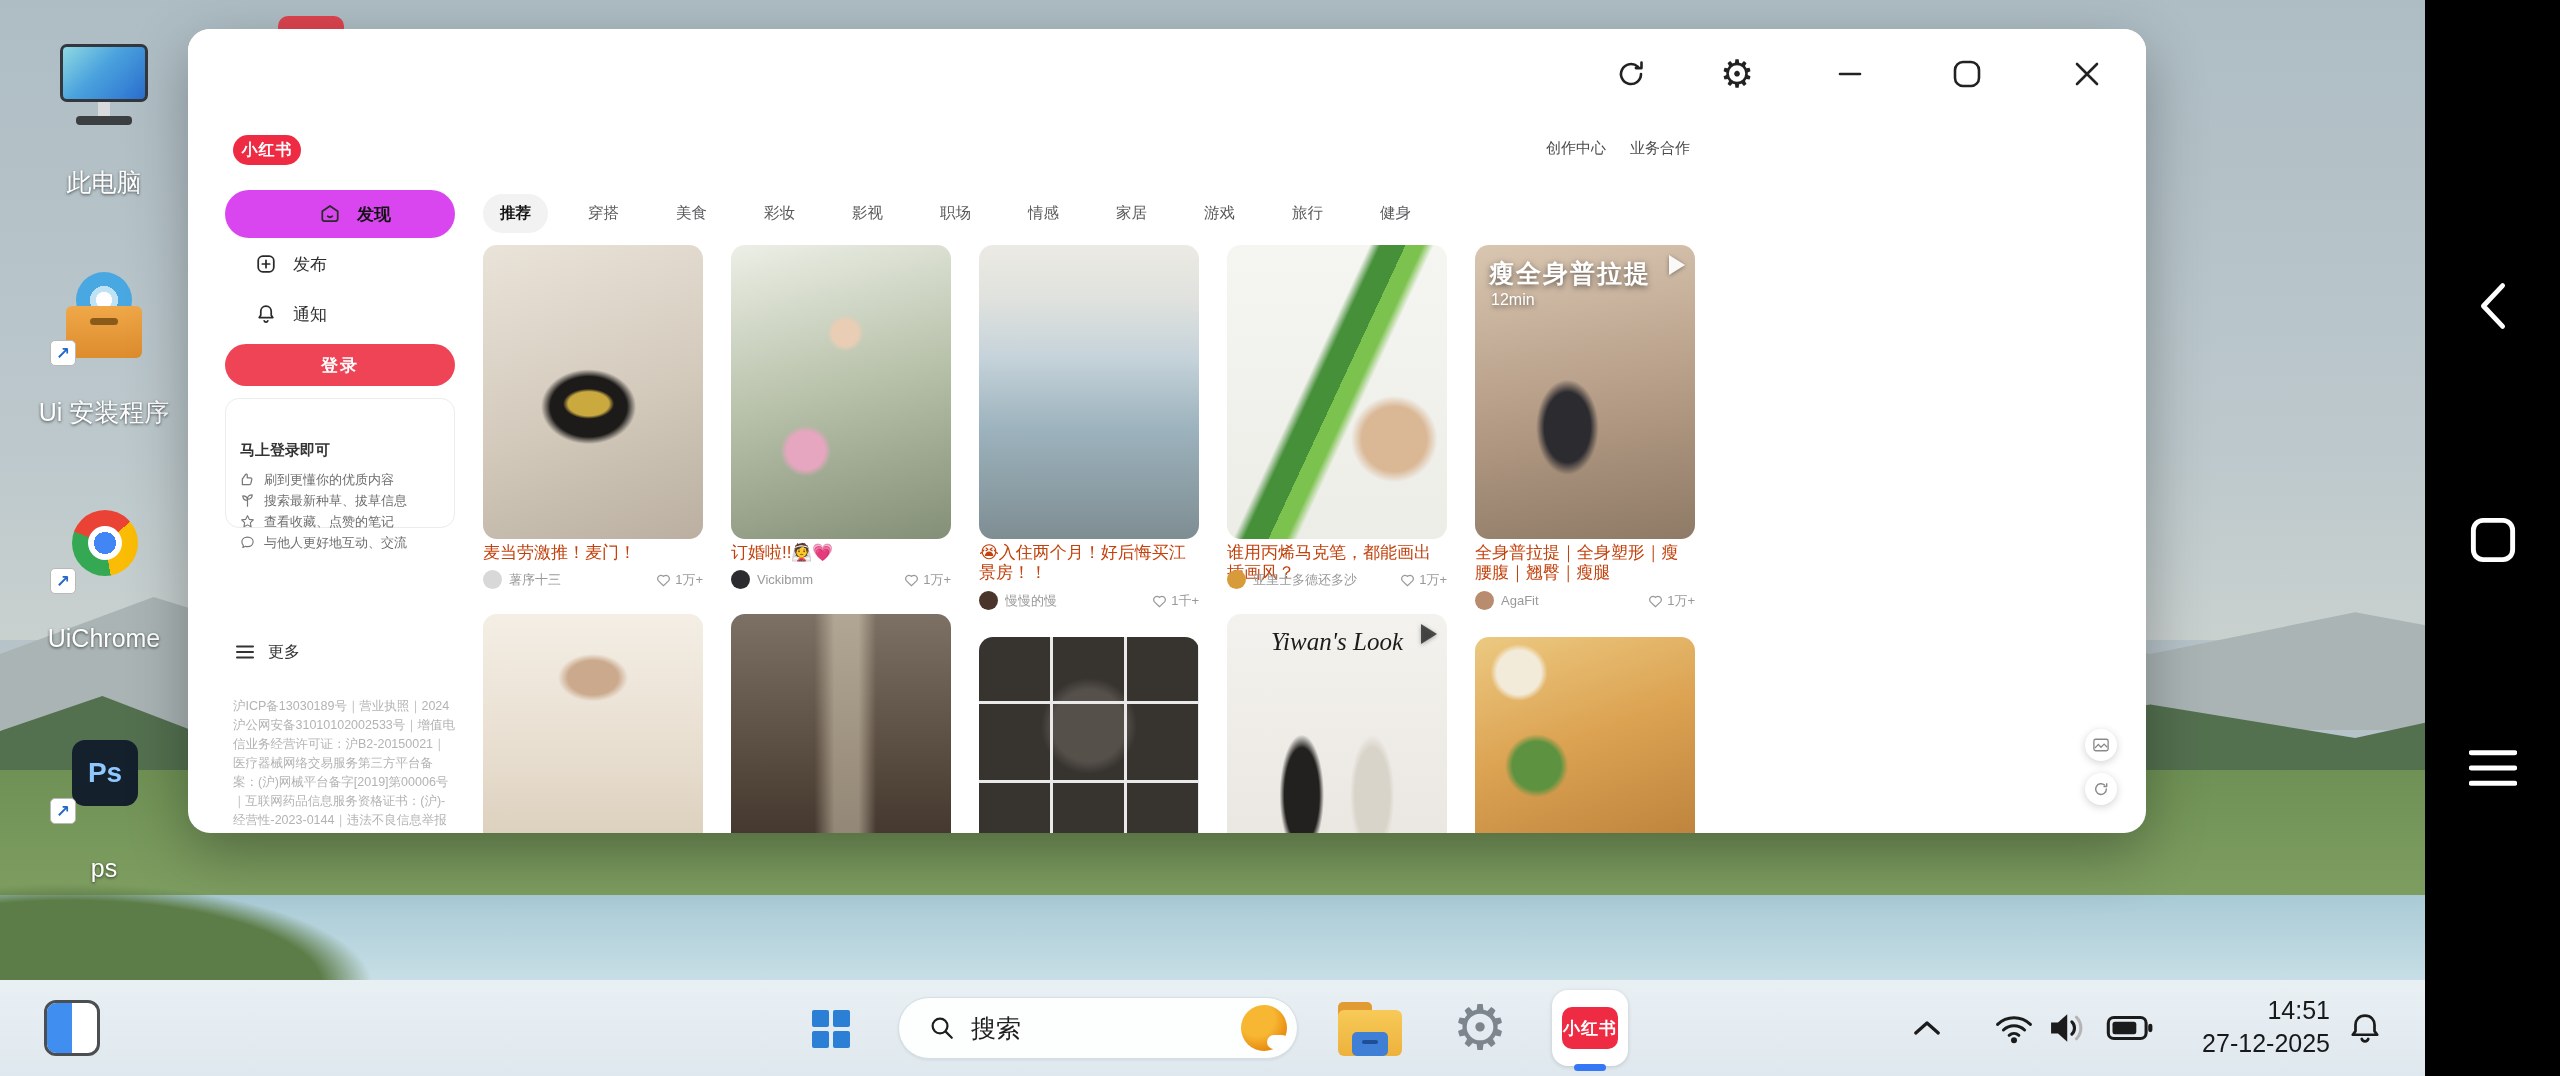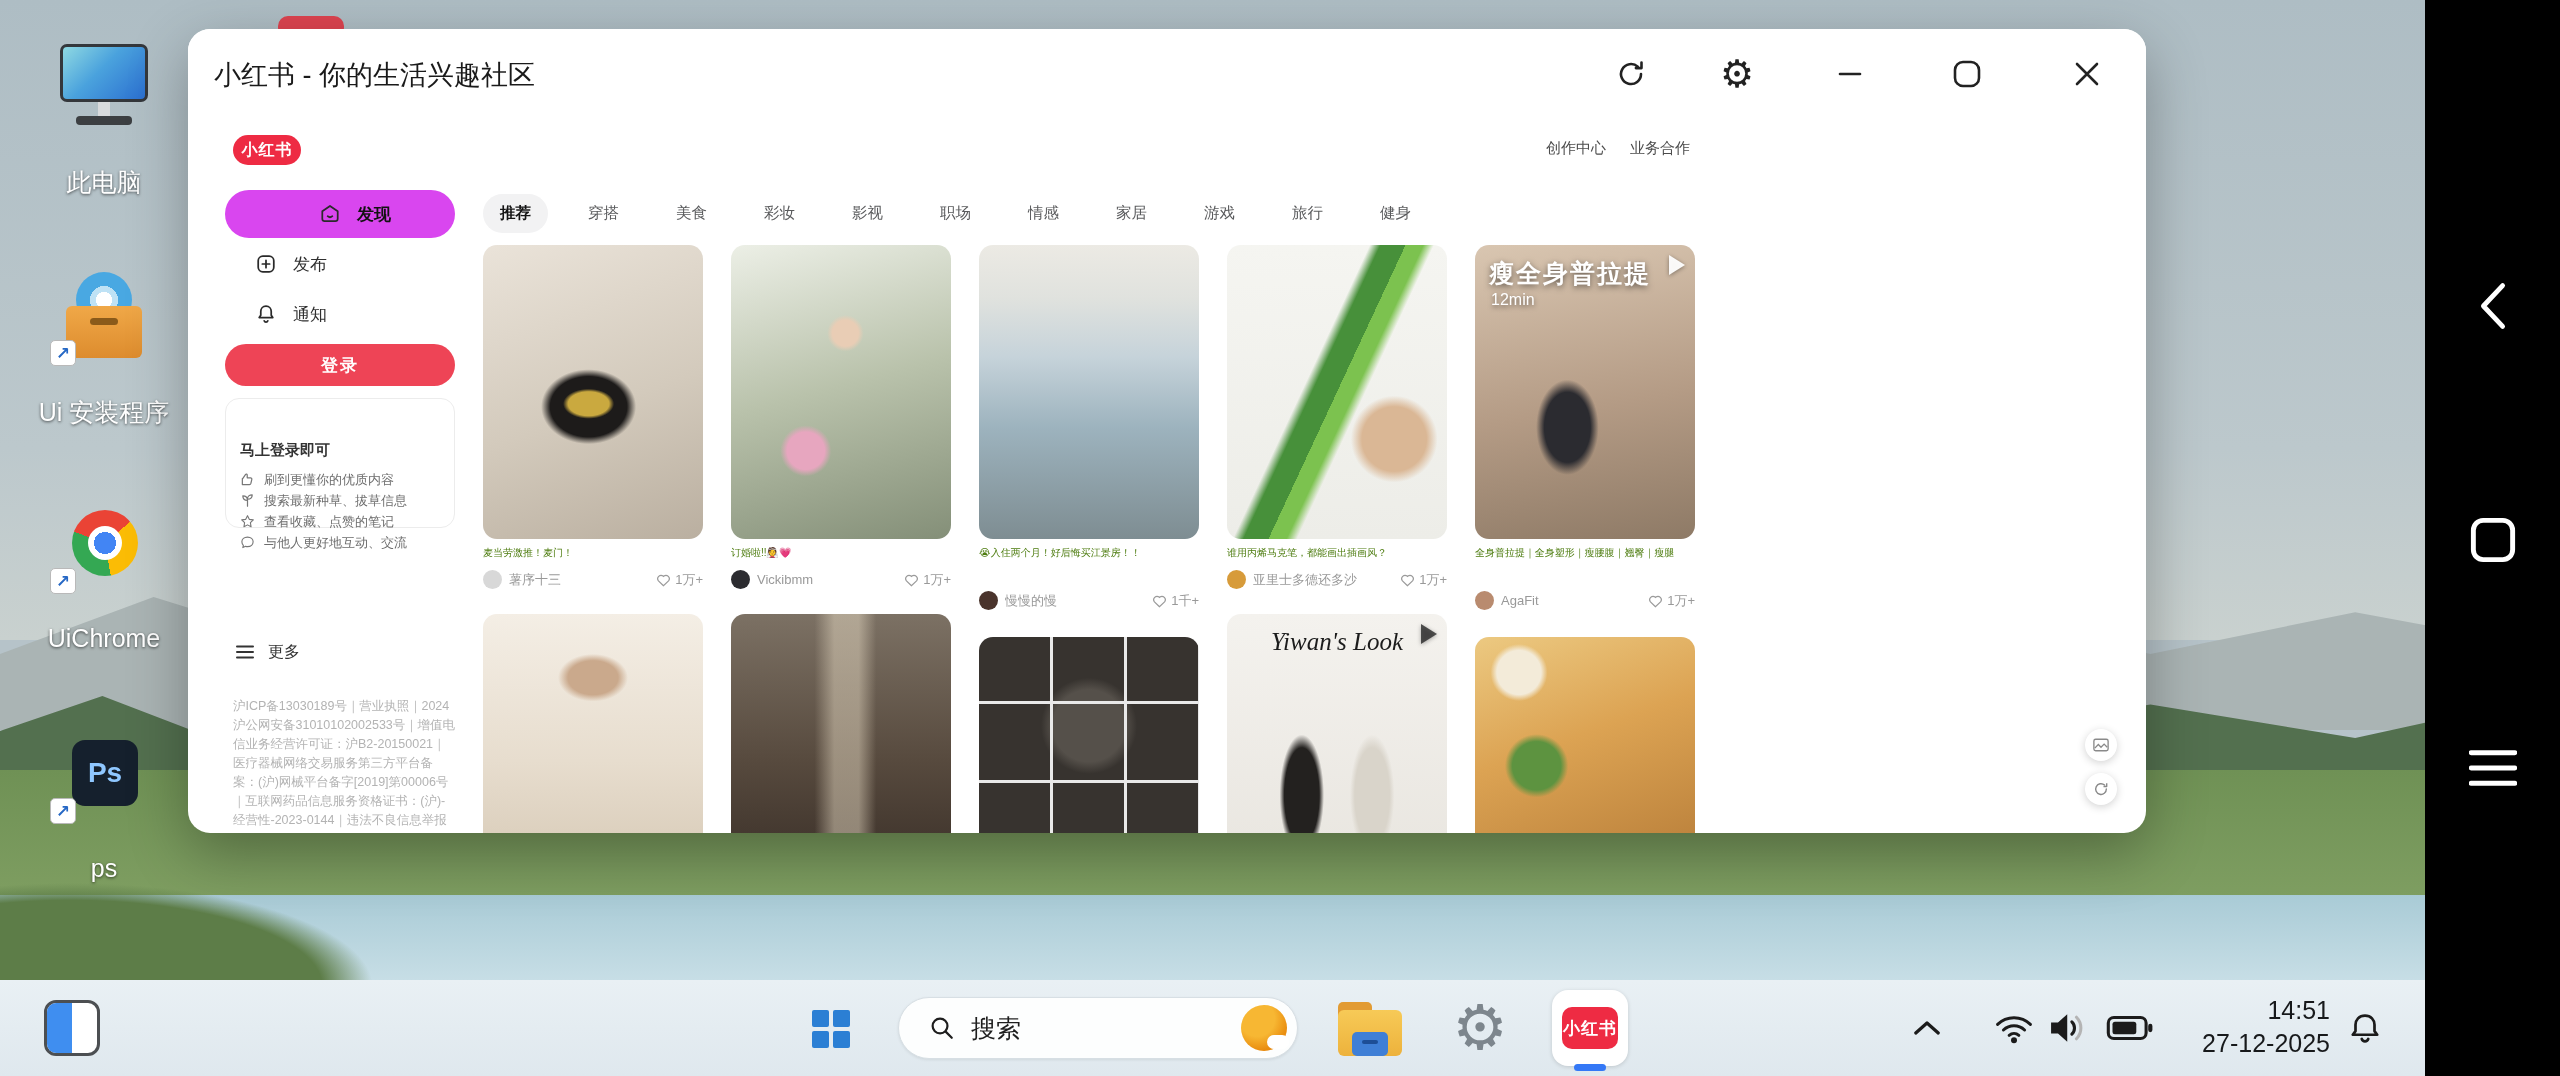--- a/index.html
+++ b/index.html
@@ -109,21 +109,21 @@
   .hlink { position:absolute; top:110px; font-size:15px; color:#4c4c4c; }
 
   
   .tabs { position:absolute; left:295px; top:164px; height:40px; display:flex; align-items:center; gap:23px; }
   .tab { font-size:15.5px; color:#5a5b5d; padding:9px 17px; border-radius:20px; white-space:nowrap; }
   .tab.active { background:#f2f2f3; color:#141414; font-weight:bold; }
 
   
   .card-img { position:absolute; width:220px; border-radius:14px; overflow:hidden; }
   .r1 { top:216px; height:294px; }
-  .cap-title { position:absolute; width:220px; font-size:10px; line-height:20px; color:#4d7c0f; top:514px; }
+  .cap-title { position:absolute; width:220px; font-size:17px; line-height:20px; color:#c2410c; top:514px; }
   .cap-meta { position:absolute; width:220px; display:flex; align-items:center; font-size:13px; color:#999; }
   .cap-meta .av { width:19px; height:19px; border-radius:50%; margin-right:7px; flex:none; }
   .cap-meta .nm { flex:1; overflow:hidden; white-space:nowrap; }
   .cap-meta .lk { display:flex; align-items:center; gap:4px; }
   .c1 { left:295px; } .c2 { left:543px; } .c3 { left:791px; } .c4 { left:1039px; } .c5 { left:1287px; }
   .meta-hi { top:541px; } .meta-lo { top:562px; }
   .r2a { top:585px; height:245px; } .r2b { top:608px; height:222px; }
 
   .img-a { background:
       radial-gradient(ellipse 34px 20px at 48% 54%, #caa93f 0 60%, transparent 75%),
@@ -217,21 +217,20 @@
     <div class="shortcut-badge">↗</div>
   </div>
   <div class="label">ps</div>
 </div>
 
 <div class="red-tab"></div>
 
 <div class="appwin">
 
   <div class="titlebar">
-    <div class="wtitle">小红书 - 你的生活兴趣社区</div>
     <div class="wbtn" style="left:1408px">
       <svg width="30" height="30" viewBox="0 0 30 30">
         <path d="M25 15a10 10 0 1 1-3.2-7.3" fill="none" stroke="#222" stroke-width="2.6" stroke-linecap="round"></path>
         <path d="M25.5 3.5v5.6h-5.6" fill="none" stroke="#222" stroke-width="2.6" stroke-linecap="round" stroke-linejoin="round"></path>
       </svg>
     </div>
     <div class="wbtn gear" style="left:1514px">
         <span>⚙</span>
       </div>
     <div class="wbtn" style="left:1627px">

